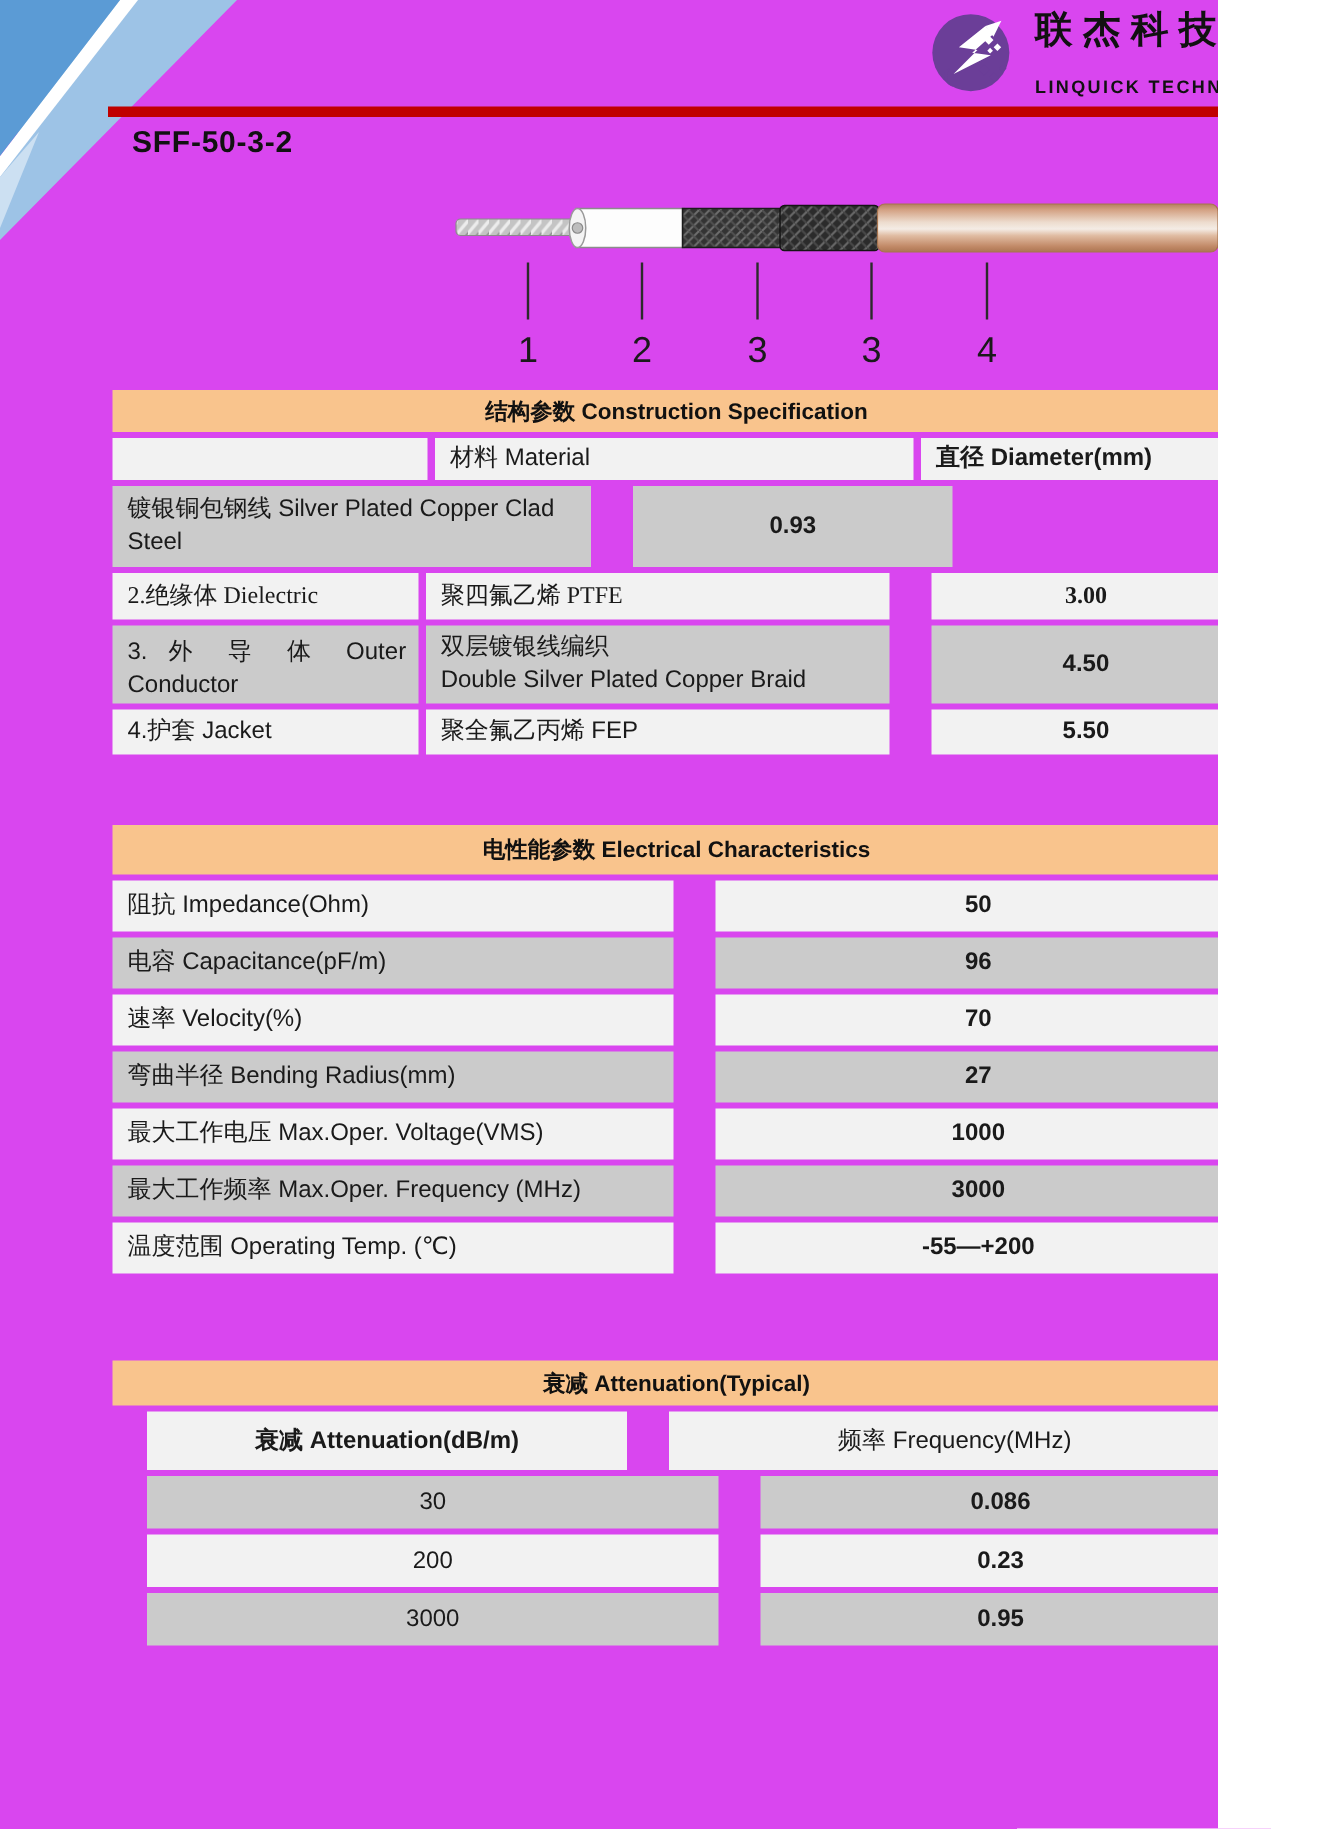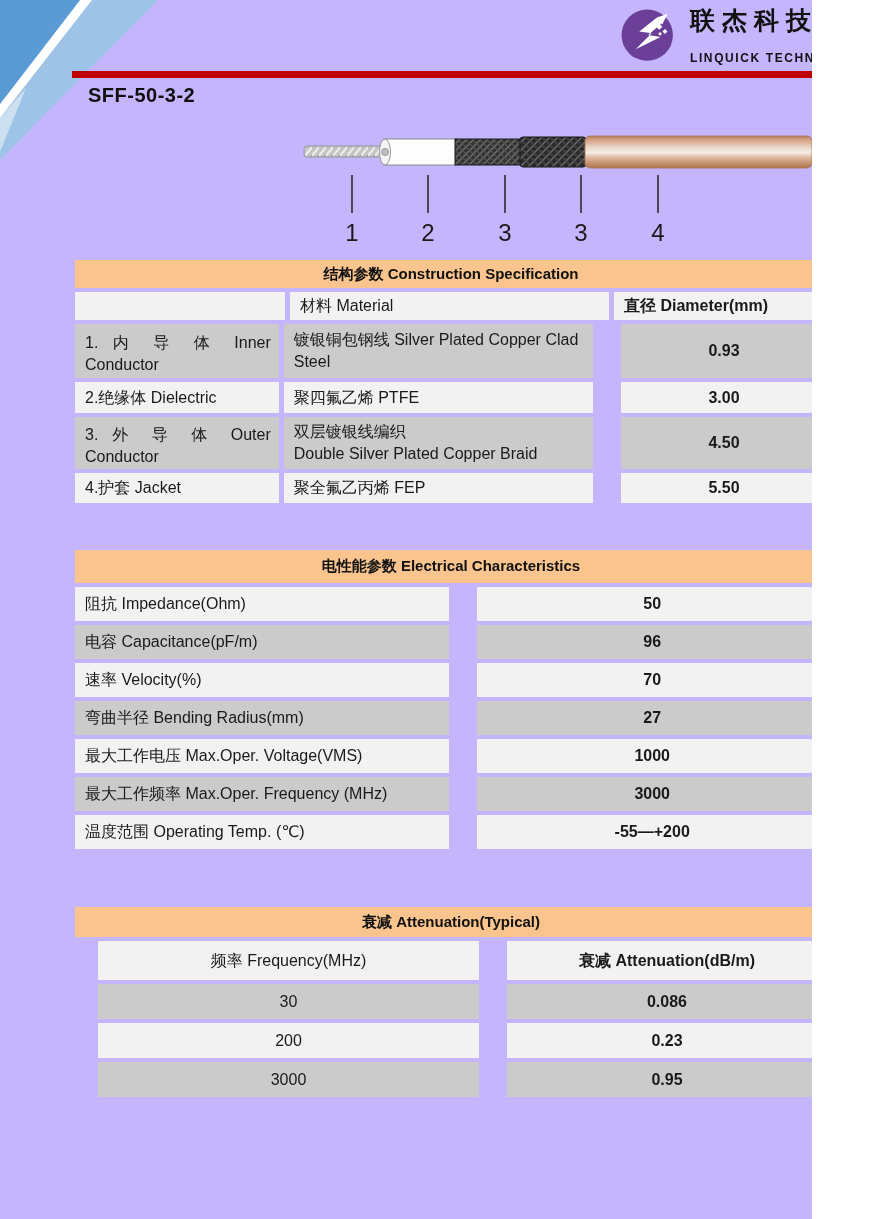--- a/index.html
+++ b/index.html
@@ -1,18 +1,18 @@
 <!DOCTYPE html>
 <html><head>
 <meta charset="utf-8">
 <style>
   * { margin:0; padding:0; box-sizing:border-box; }
   html,body { background:#fff; }
   .page {
-    position:relative; width:812px; height:1219px; background:#c4b5fd;
+    position:relative; width:812px; height:1219px; background:#d946ef;
     font-family:"Liberation Sans","DejaVu Sans",sans-serif; color:#1a1a1a; overflow:hidden;
   }
   
   .corner-decor { position:absolute; left:0; top:0; width:180px; height:170px; }
   
   .logo-block { position:absolute; left:618px; top:4px; width:200px; height:64px; display:flex; align-items:center; }
   .logo-mark { width:62px; height:62px; flex:0 0 auto; }
   .logo-text { margin-left:10px; display:flex; flex-direction:column; justify-content:center; }
   .company-cn { font-size:25px; font-weight:bold; letter-spacing:7px; color:#111; line-height:1.1; white-space:nowrap; }
   .company-en { font-size:12px; font-weight:bold; letter-spacing:1.6px; color:#111; margin-top:16px; white-space:nowrap; }
@@ -33,21 +33,21 @@
   .bold { font-weight:bold; }
   .pl { padding-left:10px; padding-right:8px; }
   .prewrap { white-space:pre-line; }
   .justify { display:block; text-align:justify; padding-top:6px; }
   
   .tbl-construction { top:260px; }
   .tbl-construction .tbl-title { height:28px; }
   .t1-c1 { width:210px; } .t1-c2 { width:319px; } .t1-c3 { width:213px; }
   .t1-hrow  .td { height:28px; }
   .t1-row1 .td { min-height:54px; }
-  .t1-row2 .td { height:31px; }
+  .t1-row2 .td { height:31px;font-family:Liberation Serif, serif; }
   .t1-row3 .td { min-height:52px; }
   .t1-row4 .td { height:30px; }
   
   .tbl-electrical { top:550px; }
   .tbl-electrical .tbl-title { height:33px; }
   .t2-c1 { width:386px; } .t2-c2 { width:361px; }
   .tbl-electrical .tr .td { height:34px; }
   
   .tbl-attenuation { top:907px; }
   .tbl-attenuation .tbl-title { height:30px; }
@@ -144,23 +144,20 @@
   </svg>
 
   <div class="tbl tbl-construction">
     <div class="tbl-title">结构参数 Construction Specification</div>
     <div class="tr t1-hrow">
       <div class="td t1-c1 bg-light"></div>
       <div class="td t1-c2 bg-light pl">材料 Material</div>
       <div class="td t1-c3 bg-light pl bold">直径 Diameter(mm)</div>
     </div>
     <div class="tr t1-row1">
-      <div class="td t1-c1 bg-dark pl">
-          <span class="justify">1. 内 导 体 Inner Conductor</span>
-        </div>
       <div class="td t1-c2 bg-dark pl">镀银铜包钢线 Silver Plated Copper Clad Steel</div>
       <div class="td t1-c3 bg-dark c-center bold">0.93</div>
     </div>
     <div class="tr t1-row2">
       <div class="td t1-c1 bg-light pl">2.绝缘体 Dielectric</div>
       <div class="td t1-c2 bg-light pl">聚四氟乙烯 PTFE</div>
       <div class="td t1-c3 bg-light c-center bold">3.00</div>
     </div>
     <div class="tr t1-row3">
       <div class="td t1-c1 bg-dark pl">
@@ -205,22 +202,22 @@
     </div>
     <div class="tr">
       <div class="td t2-c1 bg-light pl">温度范围 Operating Temp. (℃)</div>
       <div class="td t2-c2 bg-light c-center bold">-55—+200</div>
     </div>
   </div>
 
   <div class="tbl tbl-attenuation">
     <div class="tbl-title">衰减 Attenuation(Typical)</div>
     <div class="tr t3-hrow">
+      <div class="td t3-c2 bg-light c-center bold">衰减 Attenuation(dB/m)</div>
       <div class="td t3-c1 bg-light c-center">频率 Frequency(MHz)</div>
-      <div class="td t3-c2 bg-light c-center bold">衰减 Attenuation(dB/m)</div>
     </div>
     <div class="tr t3-row">
       <div class="td t3-c1 bg-dark c-center">30</div>
       <div class="td t3-c2 bg-dark c-center bold">0.086</div>
     </div>
     <div class="tr t3-row">
       <div class="td t3-c1 bg-light c-center">200</div>
       <div class="td t3-c2 bg-light c-center bold">0.23</div>
     </div>
     <div class="tr t3-row">

